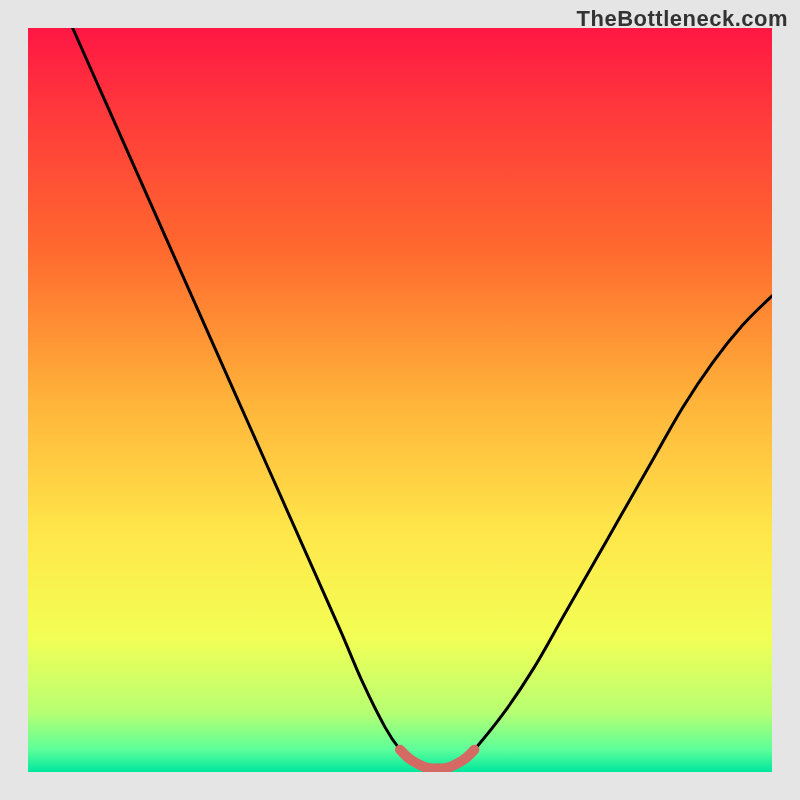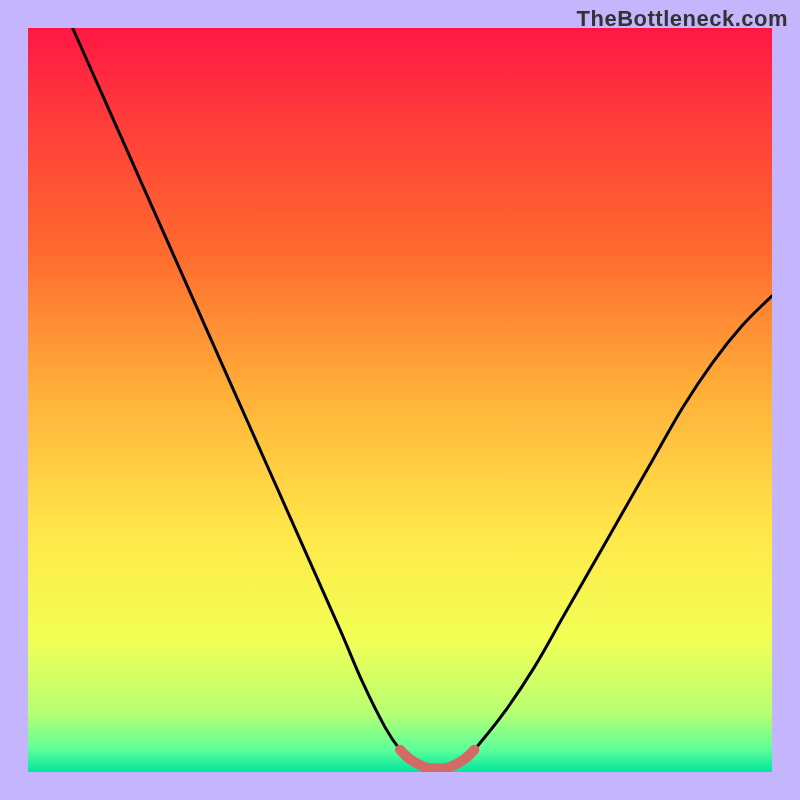--- a/index.html
+++ b/index.html
@@ -7,21 +7,21 @@
     padding: 0;
     background: #000;
     width: 800px;
     height: 800px;
     overflow: hidden;
     font-family: Arial, Helvetica, sans-serif;
   }
   .outer {
     width: 800px;
     height: 800px;
-    background: #c4b5fd;
+    background: #e5e5e5;
     position: relative;
   }
   .watermark {
     position: absolute;
     top: 6px;
     right: 12px;
     color: #333;
     font-size: 22px;
     font-weight: 600;
     letter-spacing: 0.5px;

